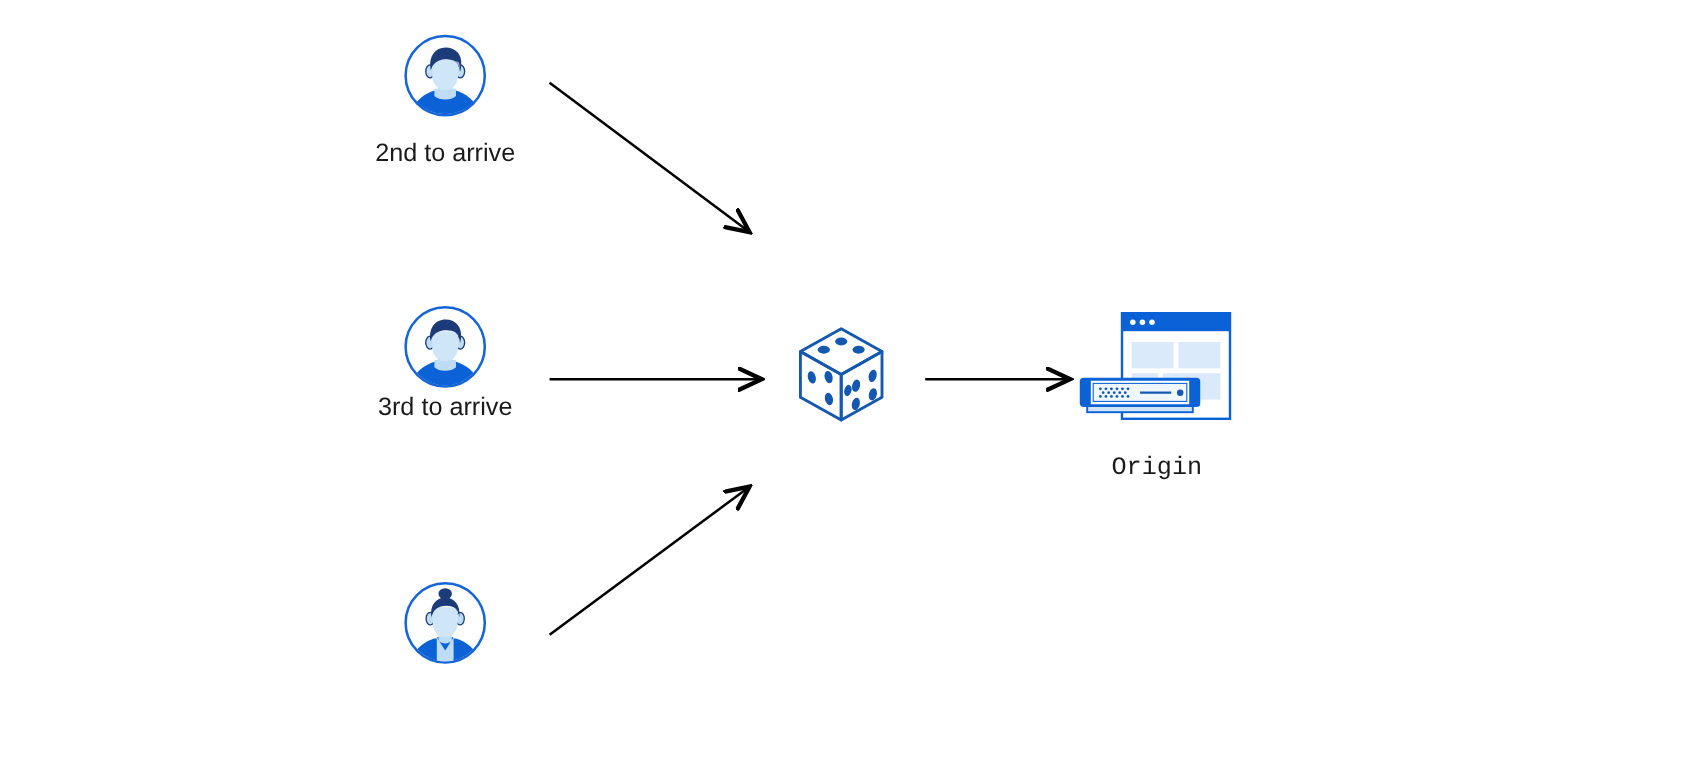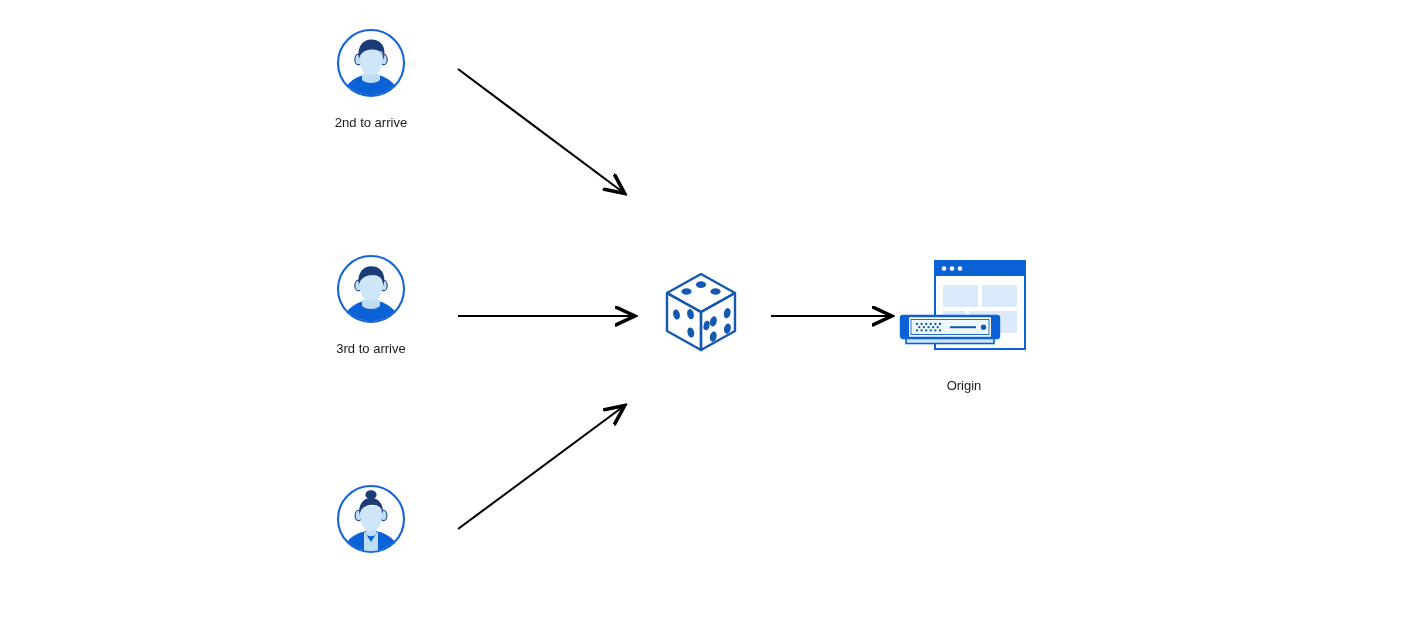--- a/index.html
+++ b/index.html
@@ -18,21 +18,21 @@
     background: #ffffff;
     overflow: hidden;
   }
   .node {
     position: absolute;
   }
   .node-label {
     position: absolute;
     width: 260px;
     text-align: center;
-    font-size: 13px;
+    font-size: 21px;
     color: #1a1a1a;
     font-family: "Liberation Sans", sans-serif;
     line-height: 1.2;
     white-space: nowrap;
   }
   .svg-layer {
     position: absolute;
     left: 0;
     top: 0;
     width: 1405px;
@@ -111,21 +111,21 @@
         <path d="M6,70 C8,56 18,50 26,47.5 L44,47.5 C52,50 62,56 64,70 Z" fill="#0b62d6"></path>
         <path d="M26,46 L44,46 L44,52 C40,56 30,56 26,52 Z" fill="#bfdcf5"></path>
         <path d="M29,38 L41,38 L41,50 C38,53 32,53 29,50 Z" fill="#bfdcf5"></path>
         <ellipse cx="22.4" cy="31.5" rx="3.6" ry="5.4" fill="#bfdcf5" stroke="#1b3c78" stroke-width="1.1"></ellipse>
         <ellipse cx="47.6" cy="31.5" rx="3.6" ry="5.4" fill="#bfdcf5" stroke="#1b3c78" stroke-width="1.1"></ellipse>
         <path d="M24,22 L46,22 L46,33 C46,42 41.5,47 35,47 C28.5,47 24,42 24,33 Z" fill="#cfe6f8"></path>
         <path d="M22.6,29.5 C21.2,19.4 26.8,12.2 35.2,12.2 C43.8,12.2 49.2,18.4 48.2,27.8 C47.9,30 47.6,31 47.4,31.6 C46.8,25.6 44.6,22.6 40.2,21.6 C34.6,20.4 28.4,21.6 25.4,25.4 C24.2,26.9 23.4,28.2 23.1,30.2 Z" fill="#1b3c78"></path>
       </g>
     </svg>
   </div>
-  <div class="node-label" style="left:241px; top:341px;">3rd to arrive</div>
+  <div class="node-label" style="left:241px; top:327px;">3rd to arrive</div>
 
   <div class="node avatar-wrap" style="left:336px; top:484px;">
     <svg width="70" height="70" viewBox="0 0 70 70">
       <circle cx="35" cy="35" r="33" fill="#ffffff" stroke="#1565d8" stroke-width="2.1"></circle>
       <clipPath id="clip-a3">
           <circle cx="35" cy="35" r="32.2"></circle>
         </clipPath>
       <g clip-path="url(#clip-a3)">
 
         <path d="M6,70 C8,56.5 18,50.5 26,48 L44,48 C52,50.5 62,56.5 64,70 Z" fill="#0b62d6"></path>
@@ -221,15 +221,15 @@
           <circle cx="28.2" cy="72.4" r="1.15"></circle>
           <circle cx="32.8" cy="72.4" r="1.15"></circle>
           <circle cx="37.4" cy="72.4" r="1.15"></circle>
           <circle cx="42" cy="72.4" r="1.15"></circle>
         </g>
         <line x1="52" y1="69.2" x2="78" y2="69.2" stroke="#1558b0" stroke-width="2"></line>
         <circle cx="85.5" cy="69.2" r="2.7" fill="#1558b0"></circle>
       </g>
     </svg>
   </div>
-  <div class="node-label" style="left:834px; top:378px;">Origin</div>
+  <div class="node-label" style="left:834px; top:378px;font-family:Liberation Mono, monospace;">Origin</div>
 
 </div>
 
 </body></html>

